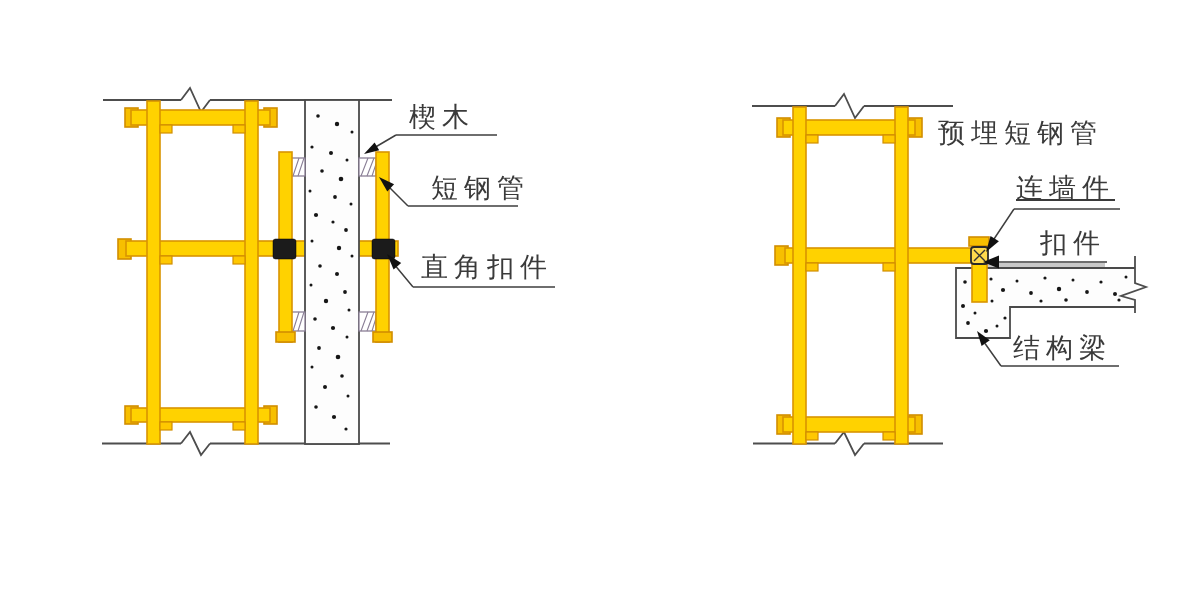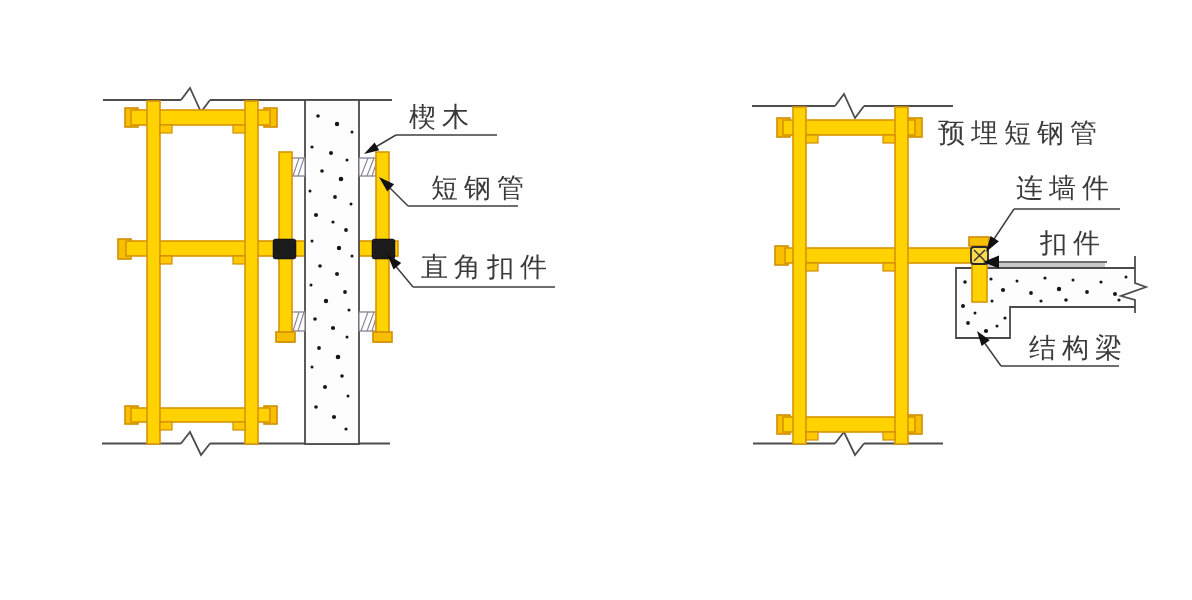--- a/index.html
+++ b/index.html
@@ -237,18 +237,18 @@
       <polygon class="arrow" points="977,331 989.8,340.3 981.6,346.1"></polygon>
     </g>
   </g>
 </svg>
 
 <div class="label" style="left:409px;top:103px;">楔木</div>
 <div class="label" style="left:431px;top:174px;">短钢管</div>
 <div class="label" style="left:938px;top:119px;">预埋短钢管</div>
 
 <div class="label" style="left:421px;top:253px;">直角扣件</div>
-<div class="label" style="left:1016px;top:174px;">连墙件</div>
+<div class="label" style="left:1016px;top:174px;text-decoration:underline;">连墙件</div>
 <div class="label" style="left:1040px;top:229px;">扣件</div>
-<div class="label" style="left:1013px;top:334px;margin-left:16px;">结构梁</div>
+<div class="label" style="left:1013px;top:334px;">结构梁</div>
 
 
 </div>
 
 </body></html>

